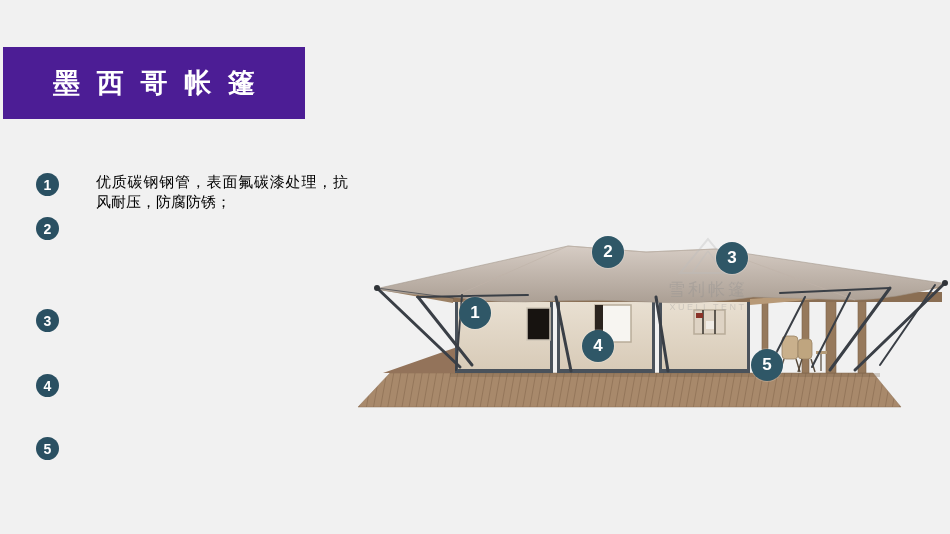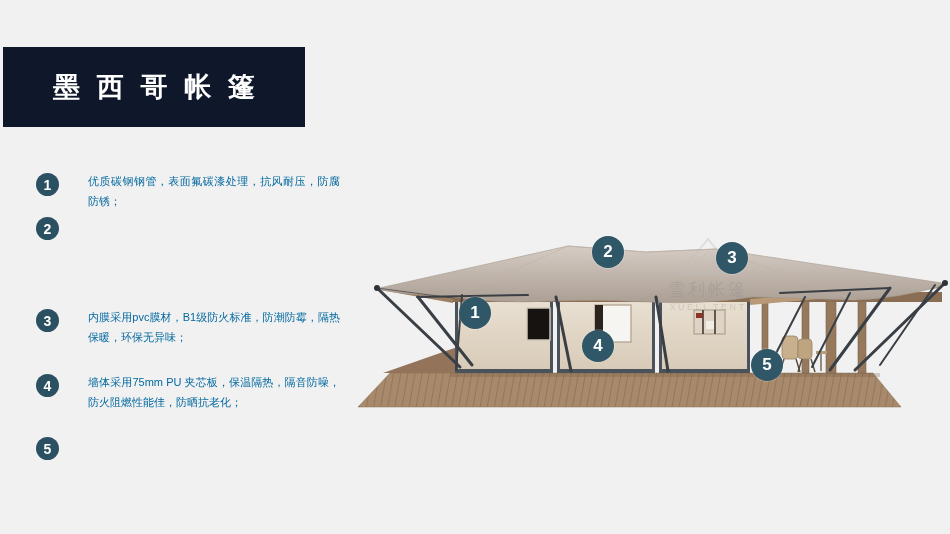--- a/index.html
+++ b/index.html
@@ -3,38 +3,38 @@
 <meta charset="utf-8">
 <style>
   html,body{margin:0;padding:0;}
   body{
     width:950px;height:534px;position:relative;overflow:hidden;
     background:#f1f1f1;
     font-family:"Liberation Sans","DejaVu Sans",sans-serif;
   }
   
   .title-bar{
-    position:absolute;left:3px;top:47px;width:302px;height:80px;
-    background:#0f172a;display:flex;align-items:center;justify-content:center;
+    position:absolute;left:3px;top:47px;width:302px;height:72px;
+    background:#4c1d95;display:flex;align-items:center;justify-content:center;
   }
   .title-bar span{
     color:#ffffff;font-size:27px;font-weight:bold;
     letter-spacing:0.62em;text-indent:0.62em;white-space:nowrap;
   }
   
   .features{position:absolute;left:36px;top:0;width:310px;height:534px;}
   .feature{position:absolute;left:0;display:flex;align-items:flex-start;}
   .f1{top:172px;} .f2{top:216px;} .f3{top:308px;} .f4{top:373px;} .f5{top:436px;}
   .fnum{
     width:23px;height:23px;border-radius:50%;background:#2a5062;color:#fff;
     font-size:14px;font-weight:bold;display:flex;align-items:center;justify-content:center;
     flex:0 0 23px;margin-top:1px;
   }
   .ftext{
-    margin-left:29px;width:252px;color:#0369a1;font-size:11px;line-height:19.5px;
+    margin-left:37px;width:252px;color:#000000;font-size:15px;line-height:19.5px;
     text-align:justify;
   }
   
   .tent{position:absolute;left:350px;top:215px;width:600px;height:250px;}
   .tent svg{position:absolute;left:0;top:0;}
   .marker{
     position:absolute;width:32px;height:32px;border-radius:50%;
     background:#2f5767;color:#ffffff;font-size:17px;font-weight:bold;
     display:flex;align-items:center;justify-content:center;
     box-shadow:0 0 0 1px rgba(255,255,255,0.18);
@@ -52,25 +52,23 @@
 <div class="features">
   <div class="feature f1">
     <div class="fnum">1</div>
     <div class="ftext">优质碳钢钢管，表面氟碳漆处理，抗风耐压，防腐防锈；</div>
   </div>
   <div class="feature f2">
     <div class="fnum">2</div>
   </div>
   <div class="feature f3">
     <div class="fnum">3</div>
-    <div class="ftext">内膜采用pvc膜材，B1级防火标准，防潮防霉，隔热保暖，环保无异味；</div>
   </div>
   <div class="feature f4">
     <div class="fnum">4</div>
-    <div class="ftext">墙体采用75mm PU 夹芯板，保温隔热，隔音防噪，防火阻燃性能佳，防晒抗老化；</div>
   </div>
   <div class="feature f5">
     <div class="fnum">5</div>
   </div>
 </div>
 
 <div class="tent">
   <svg width="600" height="250" viewBox="0 0 600 250">
     <defs>
       <linearGradient id="roofG" x1="0" y1="0" x2="0" y2="1">

